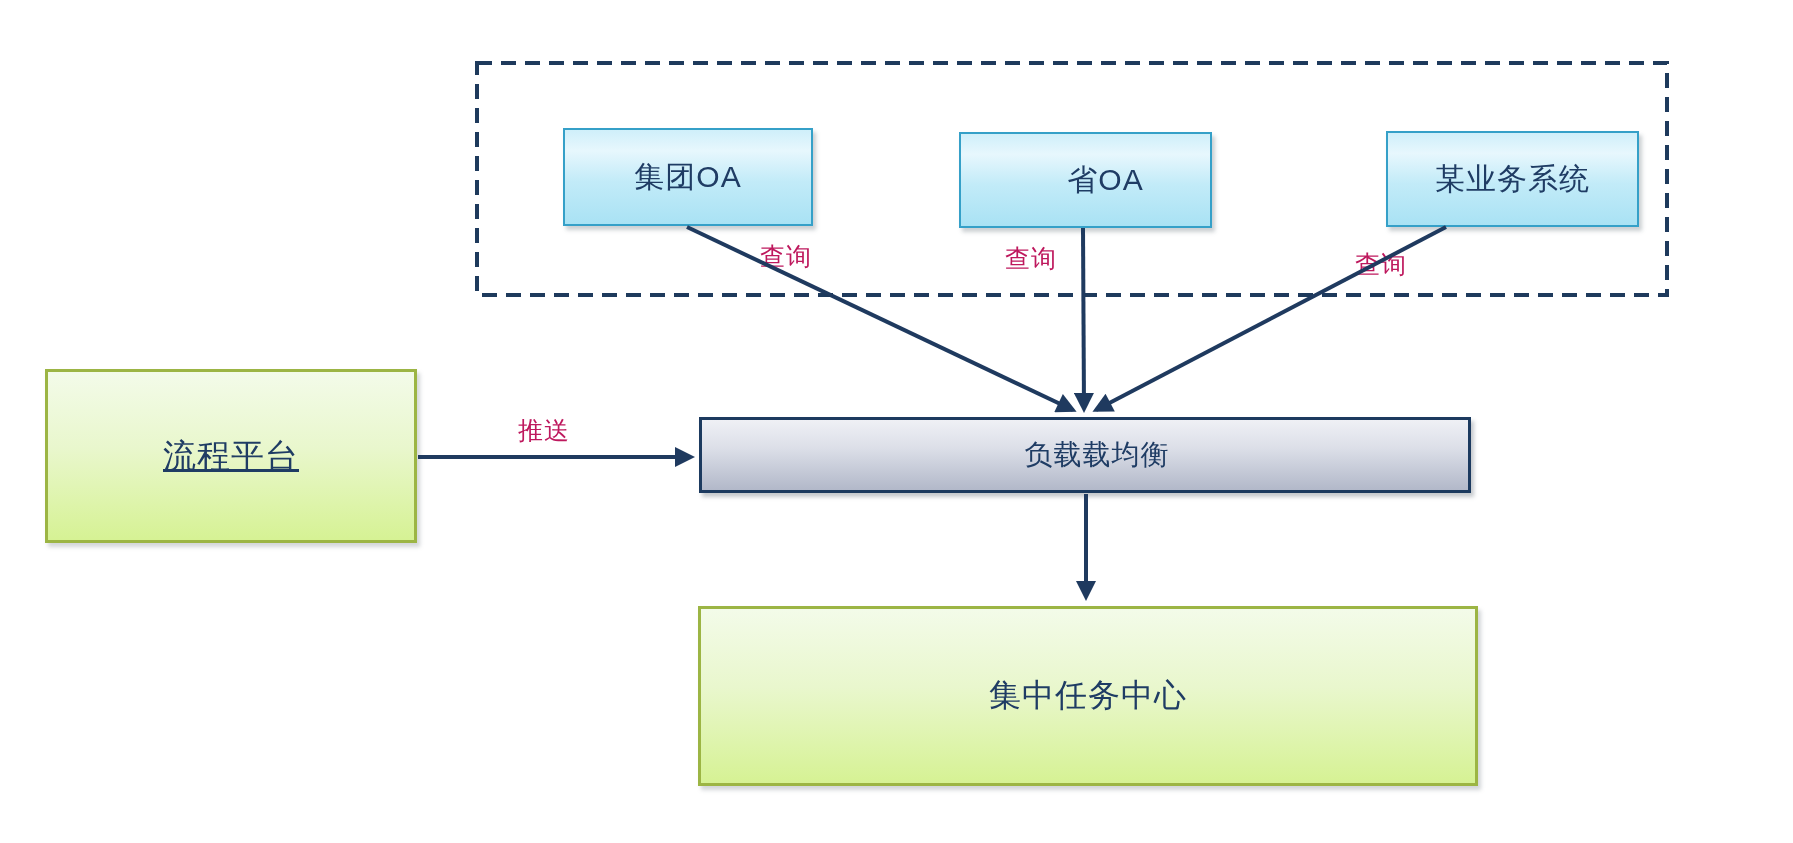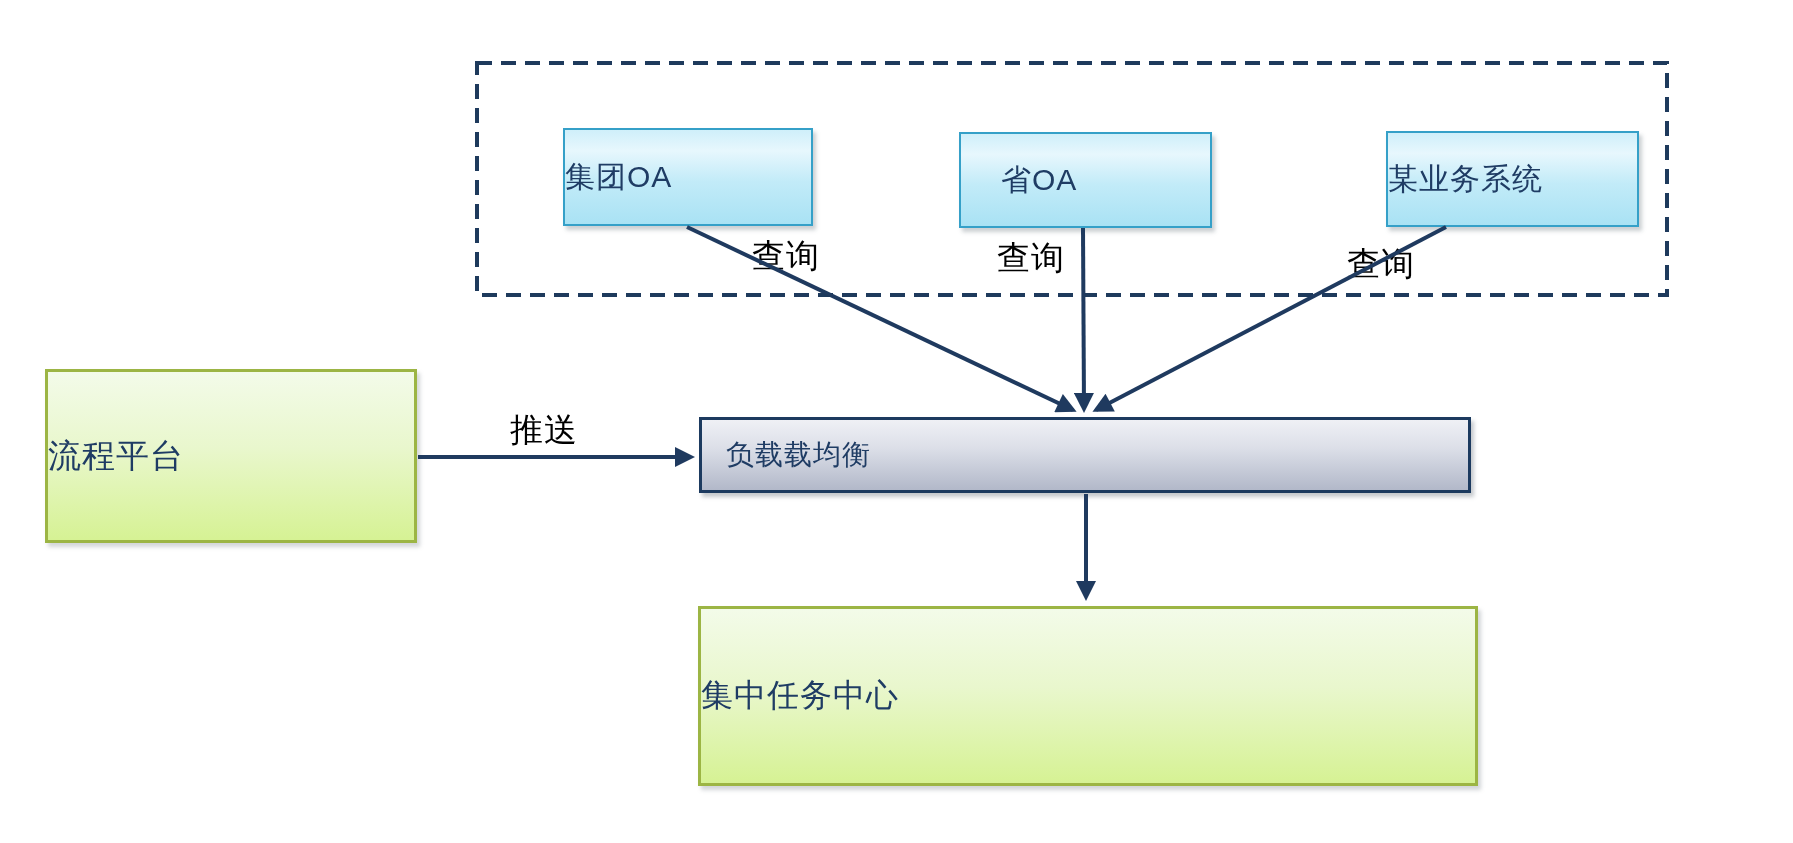--- a/index.html
+++ b/index.html
@@ -12,21 +12,21 @@
     position: relative;
     width: 1793px;
     height: 843px;
     background: #ffffff;
     overflow: hidden;
   }
   .node {
     position: absolute;
     display: flex;
     align-items: center;
-    justify-content: flex-start;
+    justify-content: center;
     color: #1f3c64;
     box-sizing: border-box;
     text-align: center;
     letter-spacing: 1px;
   }
   .cyan-box {
     border: 2.5px solid #35a0c8;
     background: linear-gradient(180deg, #cfeffa 0%, #e7f7fd 22%, #c2ebf8 55%, #a9e2f4 100%);
     box-shadow: 3px 4px 4px rgba(110,120,130,0.35);
     font-size: 30px;
@@ -39,37 +39,37 @@
   .gray-bar {
     border: 3px solid #1c3a5f;
     background: linear-gradient(180deg, #eff0f5 0%, #dcdfe8 40%, #b2b8c9 100%);
     box-shadow: 3px 4px 4px rgba(110,120,130,0.40);
     font-size: 28px;
     padding-left: 24px;
   }
   .edge-label {
     position: absolute;
     transform: translate(-50%, -50%);
-    color: #000000;
-    font-size: 33px;
+    color: #be185d;
+    font-size: 25px;
     white-space: nowrap;
     letter-spacing: 1px;
   }
   .overlay-svg {
     position: absolute;
     left: 0;
     top: 0;
     pointer-events: none;
   }
 
   
   #node-group-oa        { left: 563px;  top: 128px; width: 250px; height: 98px;  }
   #node-province-oa     { left: 959px;  top: 132px; width: 253px; height: 96px; padding-left: 40px;  }
   #node-business-system { left: 1350px; top: 131px; width: 253px; height: 96px; margin-left: 36px;  }
-  #node-process-platform{ left: 45px;   top: 369px; width: 372px; height: 174px; font-size: 33px; }
+  #node-process-platform{ left: 45px;   top: 369px; width: 372px; height: 174px; font-size: 33px; text-decoration: underline; }
   #node-load-balancer   { left: 699px;  top: 417px; width: 772px; height: 76px;  }
   #node-task-center     { left: 698px;  top: 606px; width: 780px; height: 180px; font-size: 32px; }
 
   #label-query-group    { left: 786px;  top: 256px; }
   #label-query-province { left: 1031px; top: 258px; }
   #label-query-business { left: 1381px; top: 264px; }
   #label-push           { left: 544px;  top: 430px; }
 </style>
 </head>
 <body>

